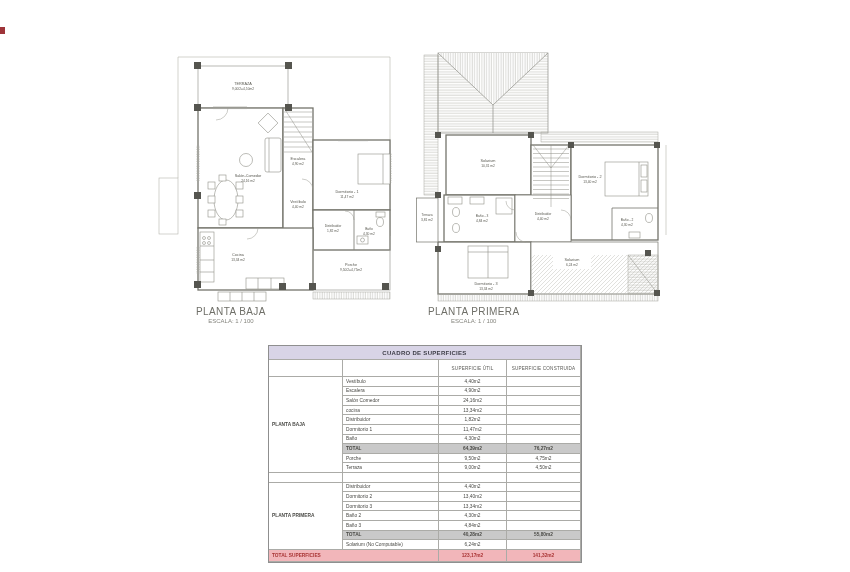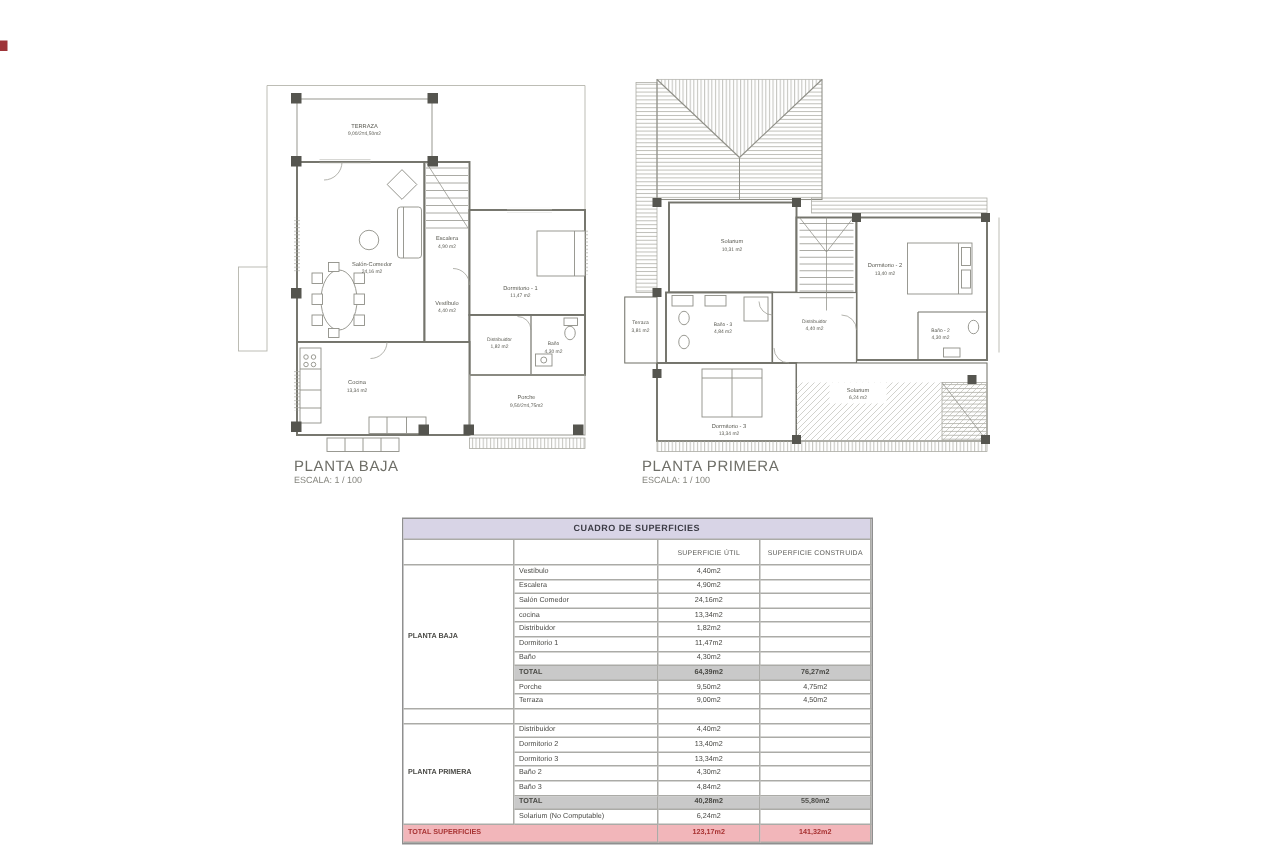--- a/index.html
+++ b/index.html
@@ -1,17 +1,17 @@
 <!DOCTYPE html>
 <html><head>
 <meta charset="utf-8">
 <style>
   html,body{margin:0;padding:0;background:#fff;}
   #sheet{position:relative;width:742px;height:572px;background:#ffffff;
-         font-family:"Liberation Sans",sans-serif;overflow:hidden;}
+         font-family:"Liberation Sans",sans-serif;overflow:hidden;text-align:center;}
   svg{position:absolute;}
   .lb{fill:#5a5a52;font-size:3.8px;text-anchor:middle;font-family:"Liberation Sans",sans-serif;}
   .lb2{fill:#5a5a52;font-size:3.3px;text-anchor:middle;font-family:"Liberation Sans",sans-serif;}
   .plan-title{position:absolute;color:#6f6f68;}
   .plan-title .t{font-size:10px;letter-spacing:.4px;}
   .plan-title .s{font-size:6px;margin-top:1px;color:#85857e;}
   #tbl{position:absolute;left:268px;top:345px;display:grid;
        grid-template-columns:74px 96px 68px 74px;
        grid-template-rows:14px 17px repeat(10,9.6px) 9.6px repeat(7,9.6px) 12px;
        border:1px solid #8f8f8f;background:#fff;font-size:4.8px;color:#4a4a46;}

